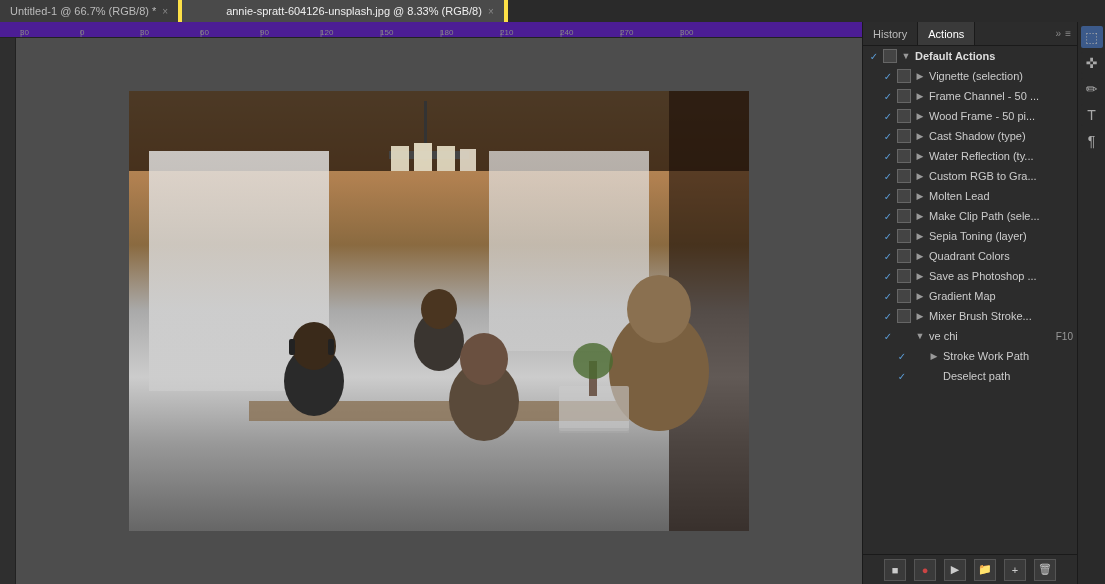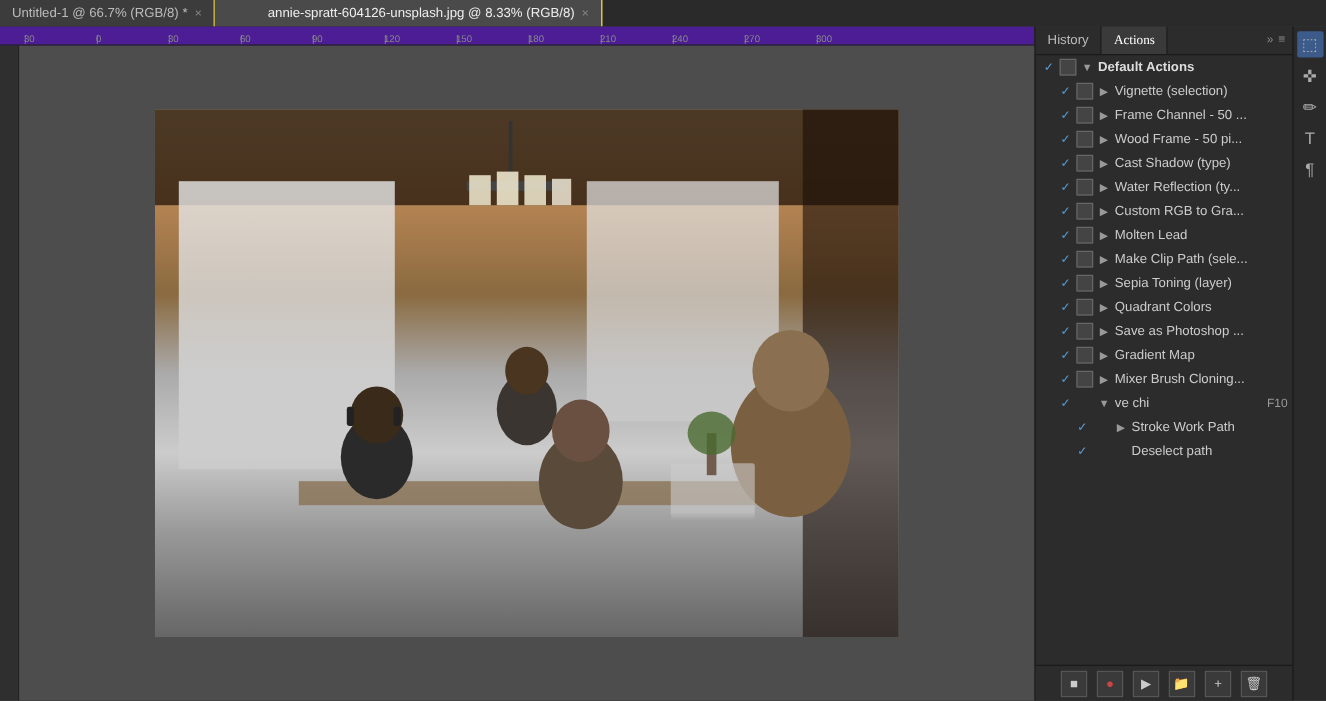--- a/index.html
+++ b/index.html
@@ -24,21 +24,21 @@
       flex-shrink: 0;
     }
     .tab {
       display: flex;
       align-items: center;
       padding: 0 10px;
       height: 100%;
       background: #3c3c3c;
       color: #bbb;
       font-size: 11px;
-      border-right: 1px solid #fde047;
+      border-right: 4px solid #fde047;
       cursor: pointer;
       gap: 6px;
     }
     .tab.active {
       background: #4a4a4a;
       color: #eee;
       padding-left: 44px;
     }
     .tab-close {
       font-size: 10px;
@@ -163,21 +163,20 @@
       display: flex;
       align-items: center;
       cursor: pointer;
       font-size: 11px;
       color: #bbb;
       border-right: 1px solid #1a1a1a;
     }
     .panel-tab.active {
       background: #3a3a3a;
       color: #fff;
-      font-family: Liberation Serif, serif;
     }
     .panel-tab-icons {
       margin-left: auto;
       display: flex;
       align-items: center;
       gap: 4px;
       padding-right: 6px;
     }
     .panel-tab-icon {
       font-size: 10px;
@@ -553,21 +552,21 @@
         <span class="check-mark checked">✓</span>
         <span class="icon-square"></span>
         <span class="action-arrow">▶</span>
         <span class="action-label">Gradient Map</span>
       </div>
 
       <div class="action-item indent-1">
         <span class="check-mark checked">✓</span>
         <span class="icon-square"></span>
         <span class="action-arrow">▶</span>
-        <span class="action-label">Mixer Brush Cloning...</span>
+        <span class="action-label">Mixer Brush Stroke...</span>
       </div>
 
       <div class="action-item indent-1">
         <span class="check-mark checked">✓</span>
         <span class="check-mark" style="width:14px;"></span>
         <span class="action-arrow">▼</span>
         <span class="action-label">ve chi</span>
         <span class="action-shortcut">F10</span>
       </div>
 

